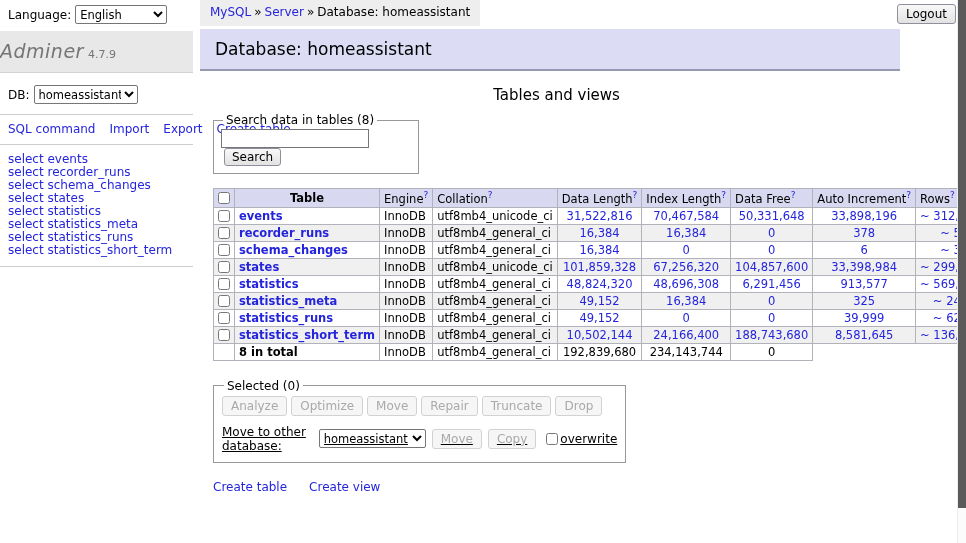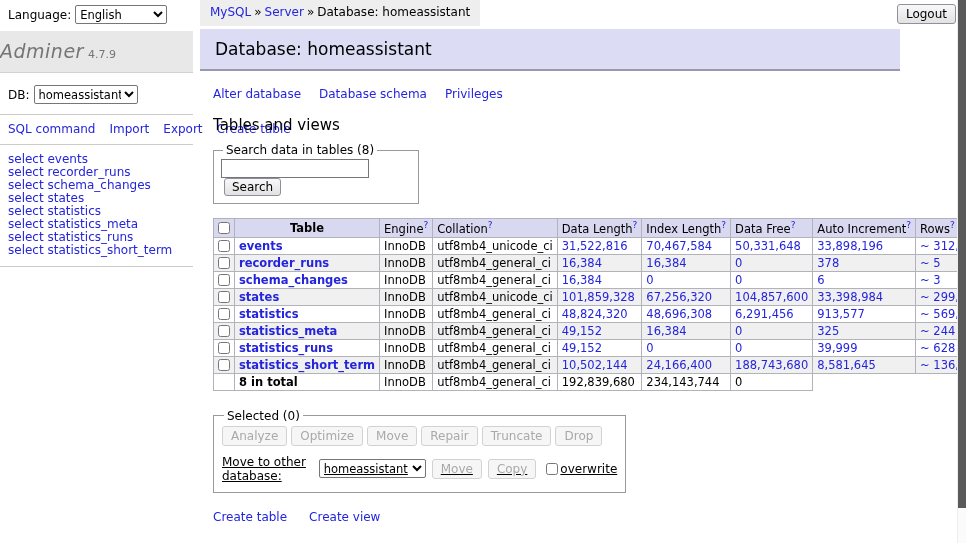--- a/index.html
+++ b/index.html
@@ -66,41 +66,41 @@
 
   h2.db-title {
     margin-top: 3px; height: 42px; width: 700px;
     background: #dcdcf5; border-bottom: 2px solid #9898b0;
     font-size: 17px; font-weight: normal;
     padding: 12px 15px; line-height: 17px;
   }
   .page-links { margin: 16px 0 0 13px; }
   .page-links a { margin-right: 18px; }
 
-  h3 { font-size: 15px; font-weight: normal; }
+  h3 { font-size: 15px; font-weight: normal; text-align: center; }
   .tables-heading { margin: 15px 0 0 13px; }
 
   fieldset { border: 1px solid #999; border-radius: 0; }
   legend { font-size: 12px; padding: 0 3px; margin-left: 2px; }
 
   .search-fieldset { margin: 9px 4px 0 13px; width: 206px; padding: 2px 7px 7px; }
   .search-fieldset input[type="text"] { width: 148px; vertical-align: middle; }
   .search-fieldset .btn { margin-left: 3px; vertical-align: middle; padding: 1px 7px; }
 
   table.db-tables { border-collapse: collapse; margin: 14px 0 0 13px; font-size: 11.5px; }
   .db-tables th, .db-tables td {
     border: 1px solid #b2b2ba; padding: 1px 4px; height: 17px;
     white-space: nowrap; vertical-align: middle;
   }
   .db-tables thead th { background: #d8d8f0; font-weight: normal; text-align: left; }
   .db-tables thead th.col-table { font-weight: bold; text-align: center; }
   .db-tables thead th sup { font-size: 9px; }
   .db-tables thead th sup a { color: #2424dd; }
   .db-tables tr.stripe td { background: #f0f0f0; }
-  .db-tables td.num { text-align: left; }
+  .db-tables td.num { text-align: center; }
   .db-tables td.c-cb { text-align: center; }
   .db-tables a.tname { font-weight: bold; }
   .db-tables tr.totals td { background: #fff; }
   .db-tables tr.totals td.lbl { font-weight: bold; }
 
   .selected-fieldset { margin: 18px 0 0 13px; width: 404px; padding: 3px 8px 9px; }
   .sel-buttons .btn { margin-right: 4px; }
   .move-row { margin-top: 9px; display: flex; align-items: center; text-decoration: underline; }
   .move-row select { width: 138px; margin-left: 6px; }
   .move-row .btn { margin-left: 6px; }
@@ -149,23 +149,20 @@
 </div>
 
 <div id="content">
 
   <div class="breadcrumb">
     <a>MySQL</a><span class="crumb-sep">»</span><a>Server</a><span class="crumb-sep">»</span><span>Database: homeassistant</span>
   </div>
 
   <h2 class="db-title">Database: homeassistant</h2>
 
-  <div class="page-links">
-    <a>Alter database</a><a>Database schema</a><a>Privileges</a>
-  </div>
 
   <h3 class="tables-heading">Tables and views</h3>
 
   <fieldset class="search-fieldset">
     <legend>Search data in tables (8)</legend>
     <input type="text" value="" style="">
     <button class="btn">Search</button>
   </fieldset>
 
   <table class="db-tables">

